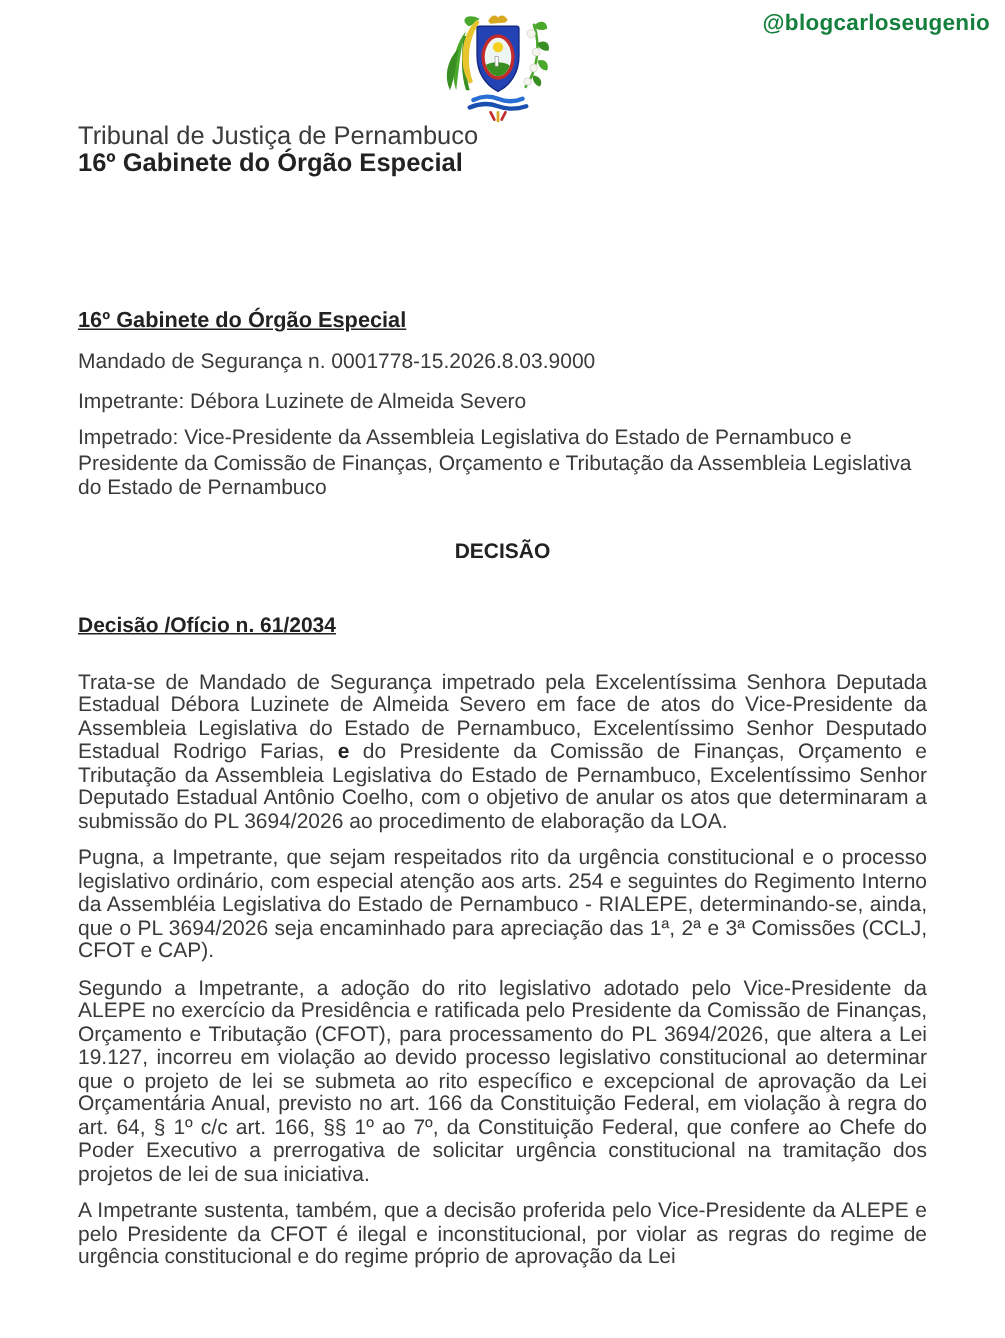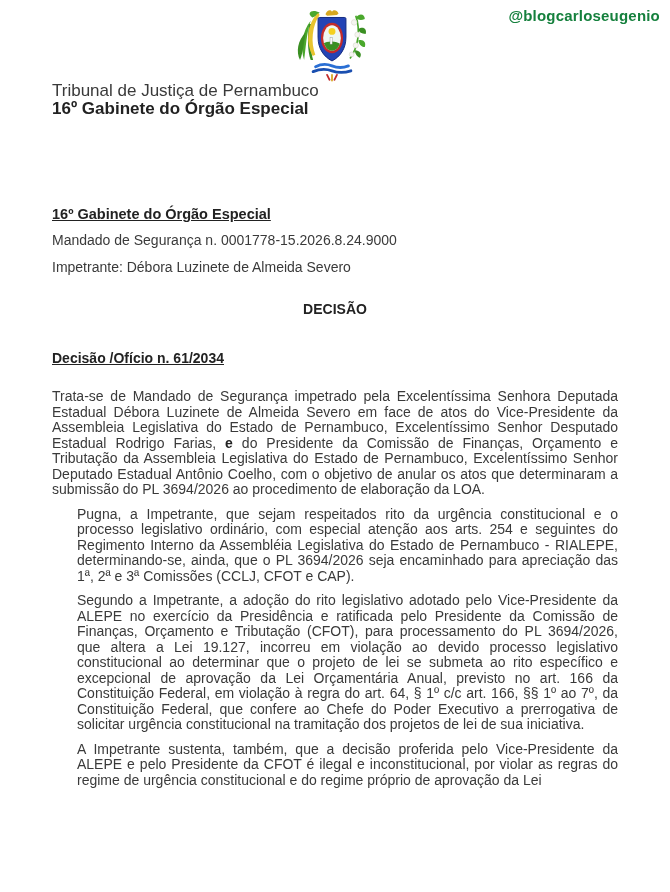--- a/index.html
+++ b/index.html
@@ -33,21 +33,21 @@
     font-size:14px;margin:26px 0 0;line-height:16px;
   }
   .subheading{
     font-weight:bold;color:#222;text-decoration:underline;
     font-size:14px;margin:33px 0 0;line-height:16px;
   }
   .body-par{
     text-align:justify;margin:0;line-height:15.5px;
   }
   .body-par.first{margin-top:23px;}
-  .body-par + .body-par{margin-top:9px;margin-left:25px;}
+  .body-par + .body-par{margin-top:9px;}
   .body-par span[data-b]{font-weight:bold;color:#222;}
 </style>
 </head>
 <body>
 
 <div class="page">
 
   <div class="watermark">@blogcarloseugenio</div>
 
   <div class="emblem">
@@ -102,24 +102,25 @@
 
   <div class="org-header">
     <div>Tribunal de Justiça de Pernambuco</div>
     <div class="hl-bold">16º Gabinete do Órgão Especial</div>
   </div>
 
   <div class="doc">
 
     <div class="sec-title">16º Gabinete do Órgão Especial</div>
 
-    <div class="case-line"><span data-b="1">Mandado de Segurança n</span><span>. 0001778-15.2026.8.24.9000</span></div>
+    <div class="case-line"><span data-b="1">Mandado de Segurança n</span><span>. 0001778-15.2026.8.03.9000</span></div>
 
     <div class="case-line"><span data-b="1">Impetrante</span><span>: Débora Luzinete de Almeida Severo</span></div>
 
+    <div class="case-block"><span data-b="1">Impetrado</span><span>: Vice-Presidente da Assembleia Legislativa do Estado de Pernambuco </span><span data-b="1">e</span><span> Presidente da Comissão de Finanças, Orçamento e Tributação da Assembleia Legislativa do Estado de Pernambuco</span></div>
 
     <div class="heading">DECISÃO</div>
 
     <div class="subheading">Decisão /Ofício n. 61/2034</div>
 
     <p class="body-par first"><span>Trata-se de Mandado de Segurança impetrado pela Excelentíssima Senhora Deputada Estadual Débora Luzinete de Almeida Severo em face de atos do Vice-Presidente da Assembleia Legislativa do Estado de Pernambuco, Excelentíssimo Senhor Desputado Estadual Rodrigo Farias, </span><span data-b="1">e</span><span> do Presidente da Comissão de Finanças, Orçamento e Tributação da Assembleia Legislativa do Estado de Pernambuco, Excelentíssimo Senhor Deputado Estadual Antônio Coelho, com o objetivo de anular os atos que determinaram a submissão do PL 3694/2026 ao procedimento de elaboração da LOA.</span></p>
     <p class="body-par"><span>Pugna, a Impetrante, que sejam respeitados rito da urgência constitucional e o processo legislativo ordinário, com especial atenção aos arts. 254 e seguintes do Regimento Interno da Assembléia Legislativa do Estado de Pernambuco - RIALEPE, determinando-se, ainda, que o PL 3694/2026 seja encaminhado para apreciação das 1ª, 2ª e 3ª Comissões (CCLJ, CFOT e CAP).</span></p>
     <p class="body-par"><span>Segundo a Impetrante, a adoção do rito legislativo adotado pelo Vice-Presidente da ALEPE no exercício da Presidência e ratificada pelo Presidente da Comissão de Finanças, Orçamento e Tributação (CFOT), para processamento do PL 3694/2026, que altera a Lei 19.127, incorreu em violação ao devido processo legislativo constitucional ao determinar que o projeto de lei se submeta ao rito específico e excepcional de aprovação da Lei Orçamentária Anual, previsto no art. 166 da Constituição Federal, em violação à regra do art. 64, § 1º c/c art. 166, §§ 1º ao 7º, da Constituição Federal, que confere ao Chefe do Poder Executivo a prerrogativa de solicitar urgência constitucional na tramitação dos projetos de lei de sua iniciativa.</span></p>
     <p class="body-par"><span>A Impetrante sustenta, também, que a decisão proferida pelo Vice-Presidente da ALEPE e pelo Presidente da CFOT é ilegal e inconstitucional, por violar as regras do regime de urgência constitucional e do regime próprio de aprovação da Lei</span></p>
 

